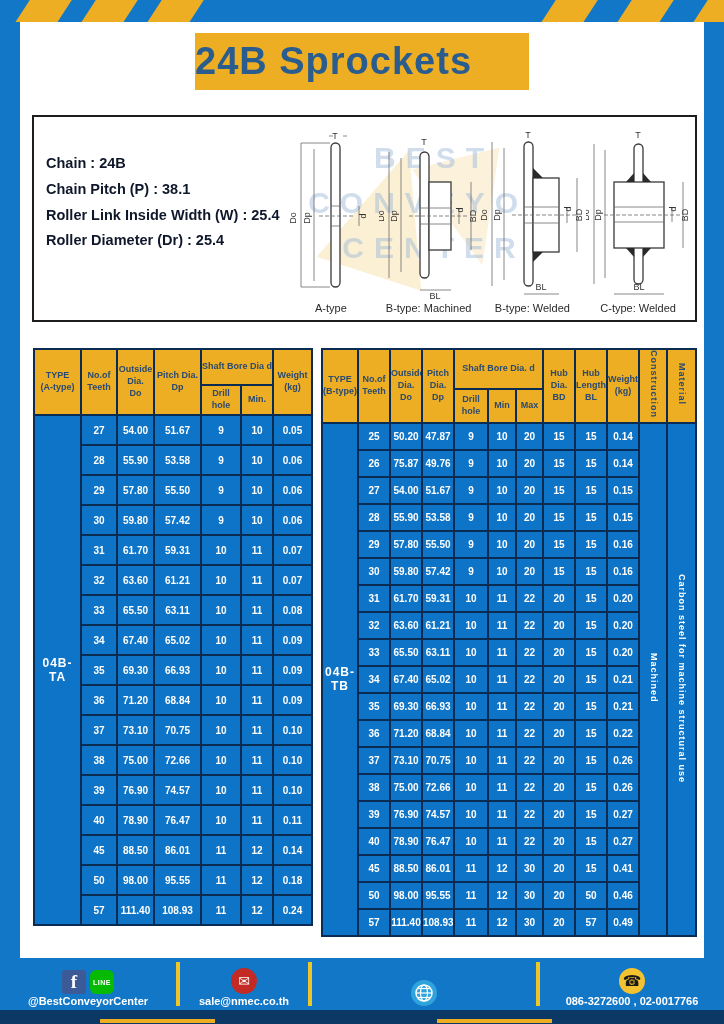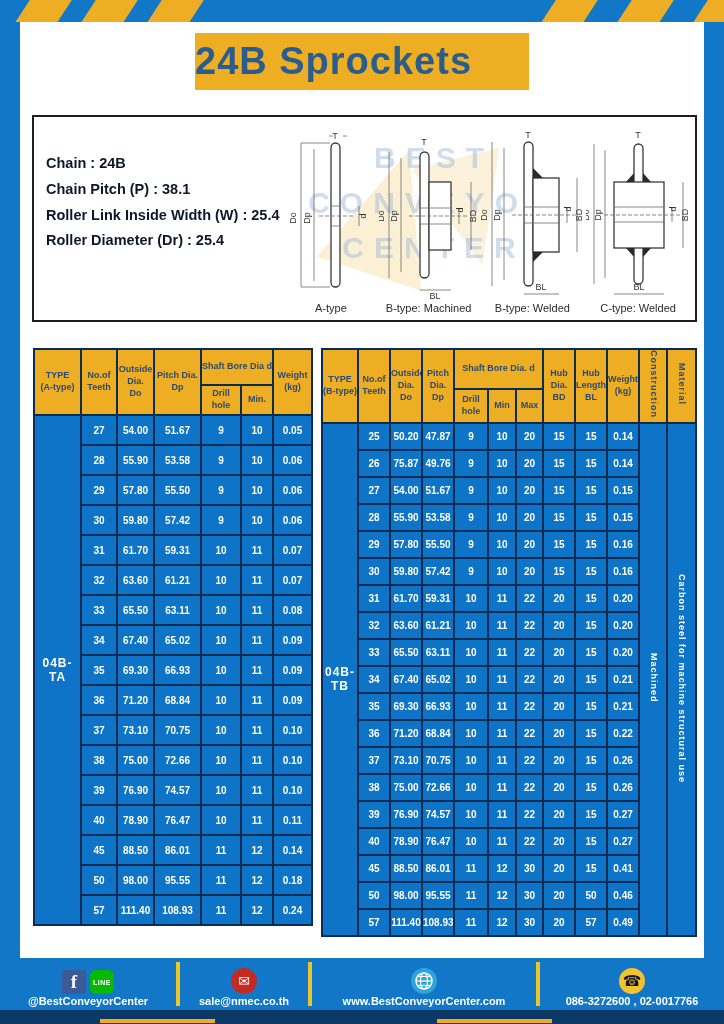--- a/index.html
+++ b/index.html
@@ -700,21 +700,20 @@
       <div class="icon-globe">
         <svg width="22" height="22" viewBox="0 0 22 22">
           <circle cx="11" cy="11" r="8" fill="none" stroke="#fff" stroke-width="1.5"></circle>
           <ellipse cx="11" cy="11" rx="3.5" ry="8" fill="none" stroke="#fff" stroke-width="1.2"></ellipse>
           <line x1="3" y1="11" x2="19" y2="11" stroke="#fff" stroke-width="1.2"></line>
           <line x1="4.5" y1="6.5" x2="17.5" y2="6.5" stroke="#fff" stroke-width="1.2"></line>
           <line x1="4.5" y1="15.5" x2="17.5" y2="15.5" stroke="#fff" stroke-width="1.2"></line>
         </svg>
       </div>
     </div>
-    <span class="f-text">www.BestConveyorCenter.com</span>
   </div>
   <div class="f-sep"></div>
   <div class="f-item i4">
     <div class="f-icons">
       <div class="icon-phone">
           <span>☎</span>
         </div>
     </div>
     <span class="f-text">086-3272600 , 02-0017766</span>
   </div>

